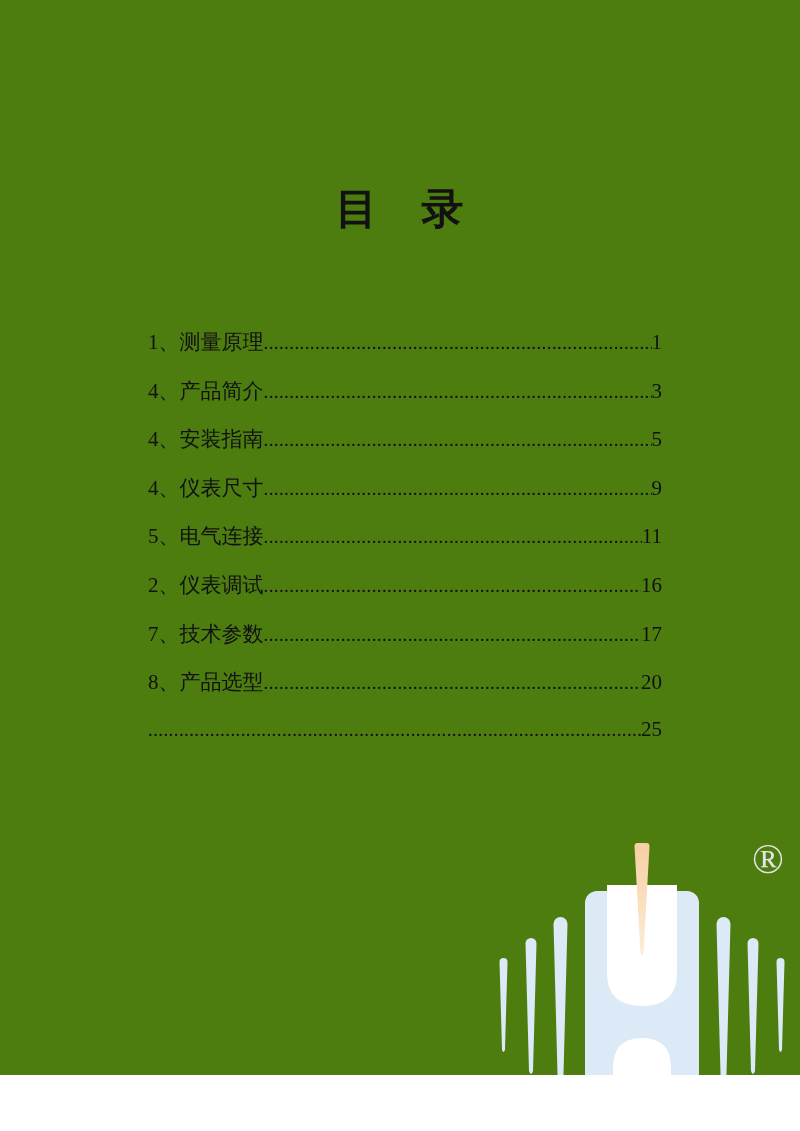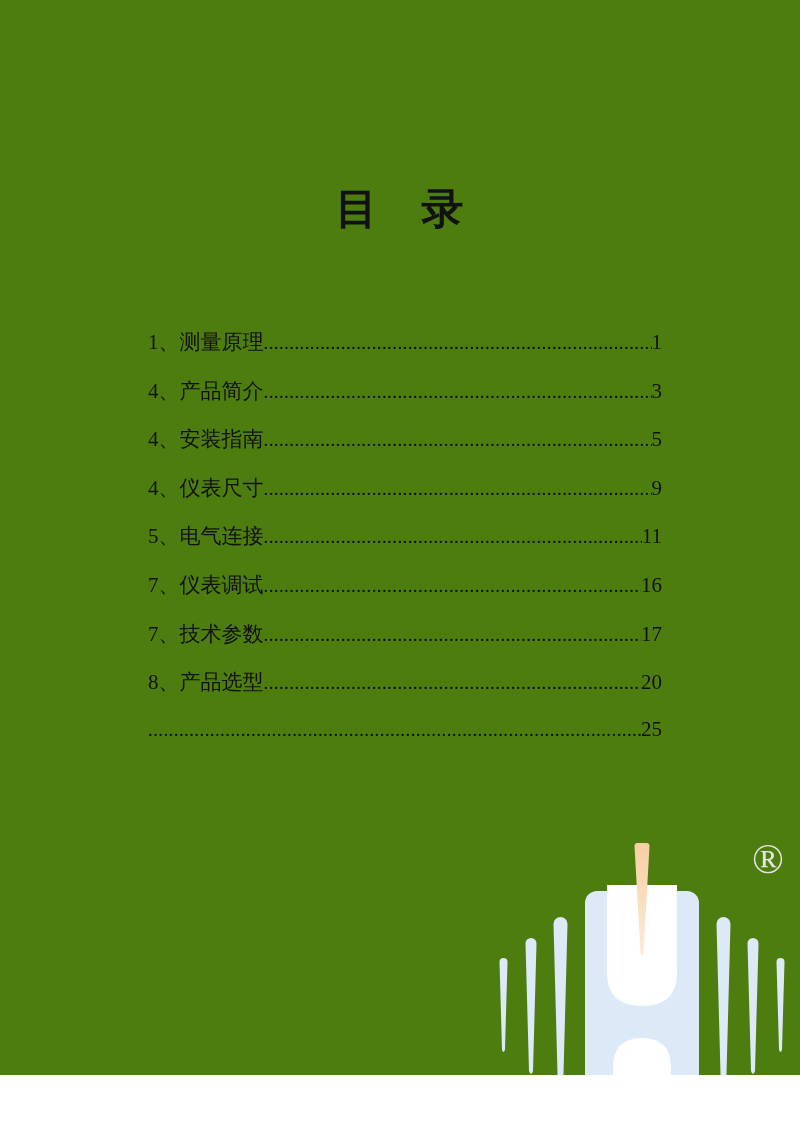--- a/index.html
+++ b/index.html
@@ -117,21 +117,21 @@
     <span class="toc-page">9</span>
   </div>
 
   <div class="toc-row">
     <span class="toc-label">5、电气连接</span>
     <span class="toc-dots">..............................................................................................................................</span>
     <span class="toc-page">11</span>
   </div>
 
   <div class="toc-row">
-    <span class="toc-label">7、仪表调试</span>
+    <span class="toc-label">2、仪表调试</span>
     <span class="toc-dots">..............................................................................................................................</span>
     <span class="toc-page">16</span>
   </div>
 
   <div class="toc-row">
     <span class="toc-label">7、技术参数</span>
     <span class="toc-dots">..............................................................................................................................</span>
     <span class="toc-page">17</span>
   </div>
 

